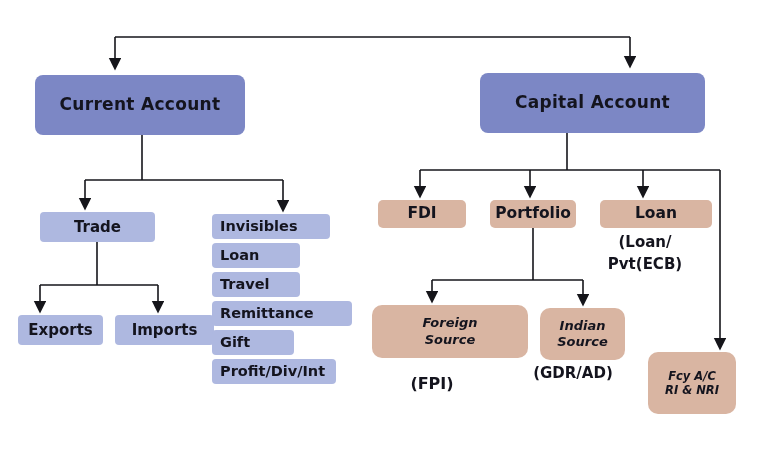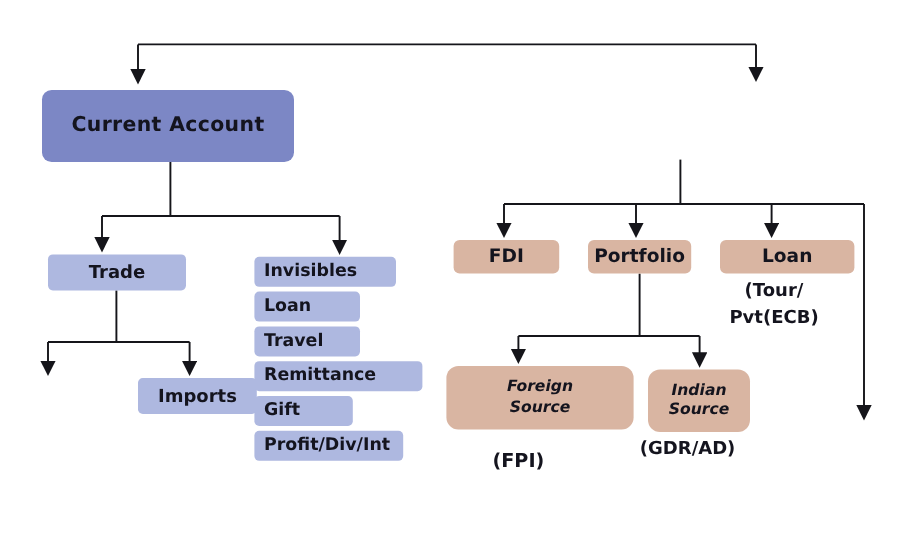--- a/index.html
+++ b/index.html
@@ -100,40 +100,44 @@
       <line x1="720" y1="170" x2="720" y2="348" marker-end="url(#arw)"></line>
 
       <line x1="533" y1="228" x2="533" y2="280"></line>
       <line x1="432" y1="280" x2="583" y2="280"></line>
       <line x1="432" y1="280" x2="432" y2="301" marker-end="url(#arw)"></line>
       <line x1="583" y1="280" x2="583" y2="304" marker-end="url(#arw)"></line>
     </g>
   </svg>
 
   <div class="node main" style="left:35px;top:75px;width:210px;height:60px">Current Account</div>
+  <div class="node main" style="left:480px;top:73px;width:225px;height:60px">Capital Account</div>
 
   <div class="node lightbox" style="left:40px;top:212px;width:115px;height:30px">Trade</div>
+  <div class="node lightbox" style="left:18px;top:315px;width:85px;height:30px">Exports</div>
   <div class="node lightbox" style="left:115px;top:315px;width:99px;height:30px">Imports</div>
 
   <div class="node listbox" style="left:212px;top:214px;width:118px;height:25px">Invisibles</div>
   <div class="node listbox" style="left:212px;top:243px;width:88px;height:25px">Loan</div>
   <div class="node listbox" style="left:212px;top:272px;width:88px;height:25px">Travel</div>
   <div class="node listbox" style="left:212px;top:301px;width:140px;height:25px">Remittance</div>
   <div class="node listbox" style="left:212px;top:330px;width:82px;height:25px">Gift</div>
   <div class="node listbox" style="left:212px;top:359px;width:124px;height:25px">Profit/Div/Int</div>
 
   <div class="node tanbox" style="left:378px;top:200px;width:88px;height:28px">FDI</div>
   <div class="node tanbox" style="left:490px;top:200px;width:86px;height:28px">Portfolio</div>
   <div class="node tanbox" style="left:600px;top:200px;width:112px;height:28px">Loan</div>
 
-  <div class="note" style="left:593px;top:232px;width:104px">(Tour/
+  <div class="note" style="left:593px;top:232px;width:104px">(Loan/
 Pvt(ECB)</div>
 
   <div class="node tanbig" style="left:372px;top:305px;width:156px;height:53px">Foreign
 Source</div>
   <div class="node tanbig" style="left:540px;top:308px;width:85px;height:52px">Indian
 Source</div>
 
   <div class="note" style="left:372px;top:372px;width:120px;font-size:16px">(FPI)</div>
   <div class="note" style="left:521px;top:363px;width:104px">(GDR/AD)</div>
 
+  <div class="node tanbig" style="left:648px;top:352px;width:88px;height:62px;font-size:11.5px">Fcy A/C
+RI &amp; NRI</div>
 
 </div>
 
 </body></html>

